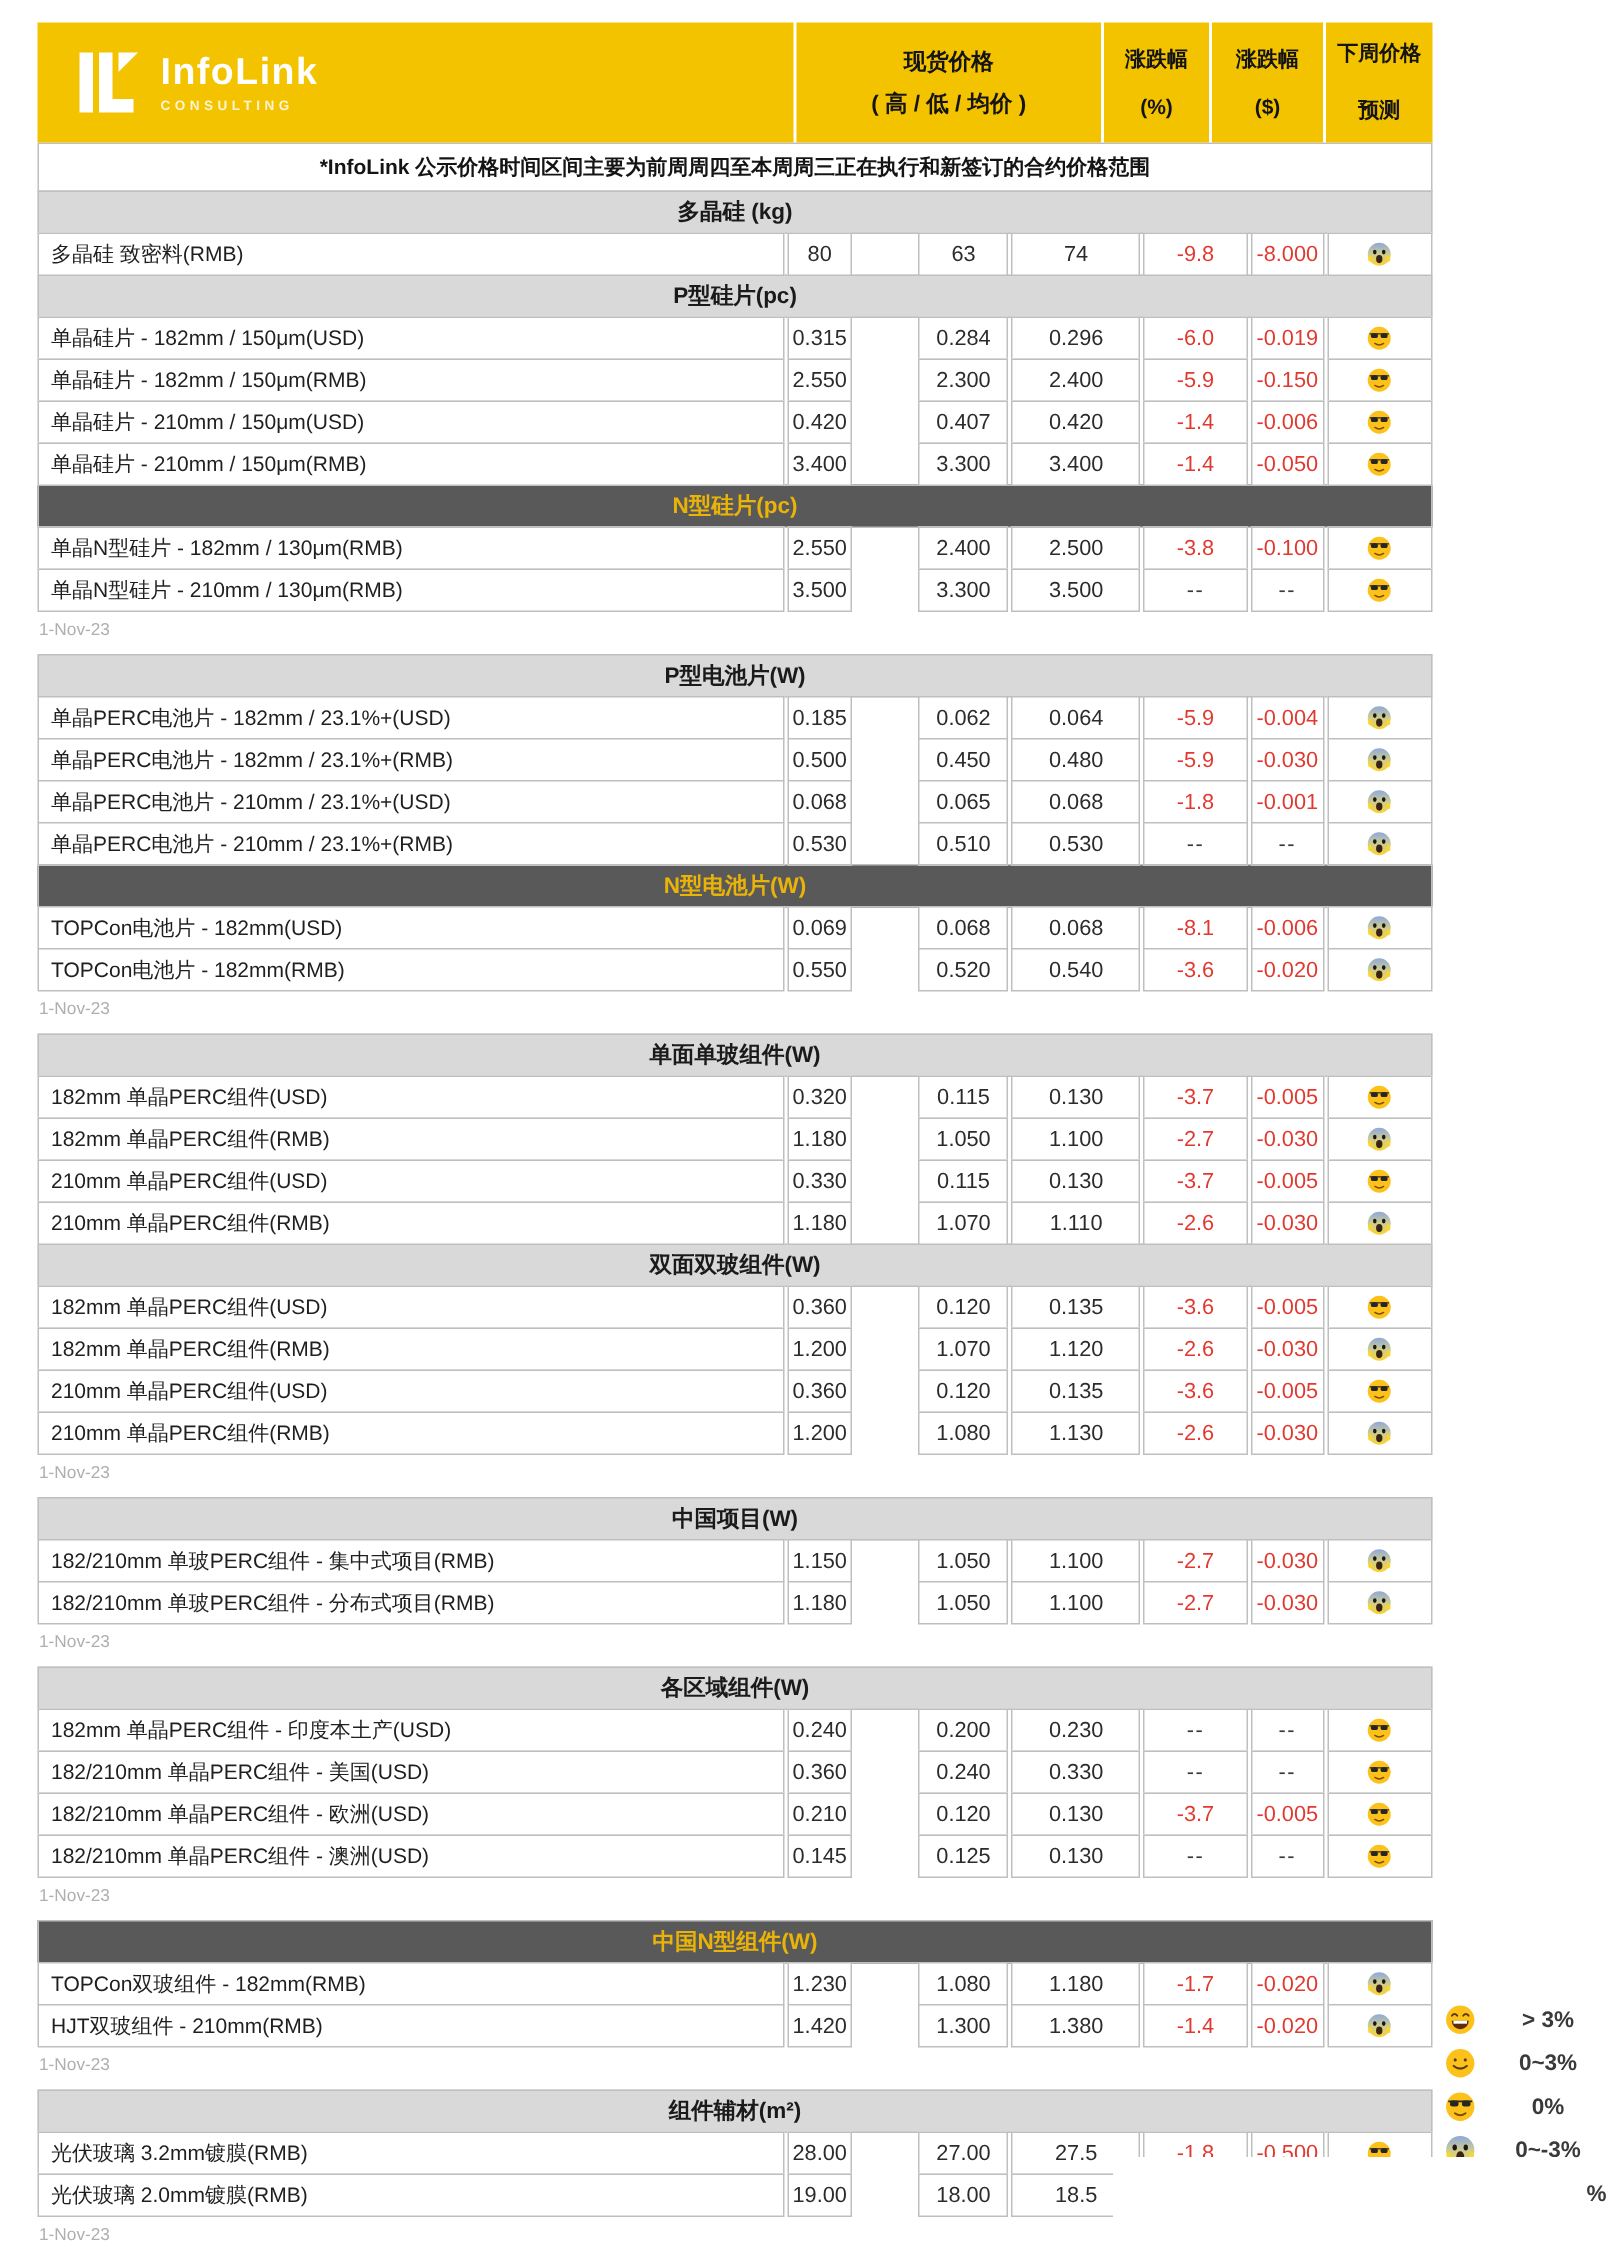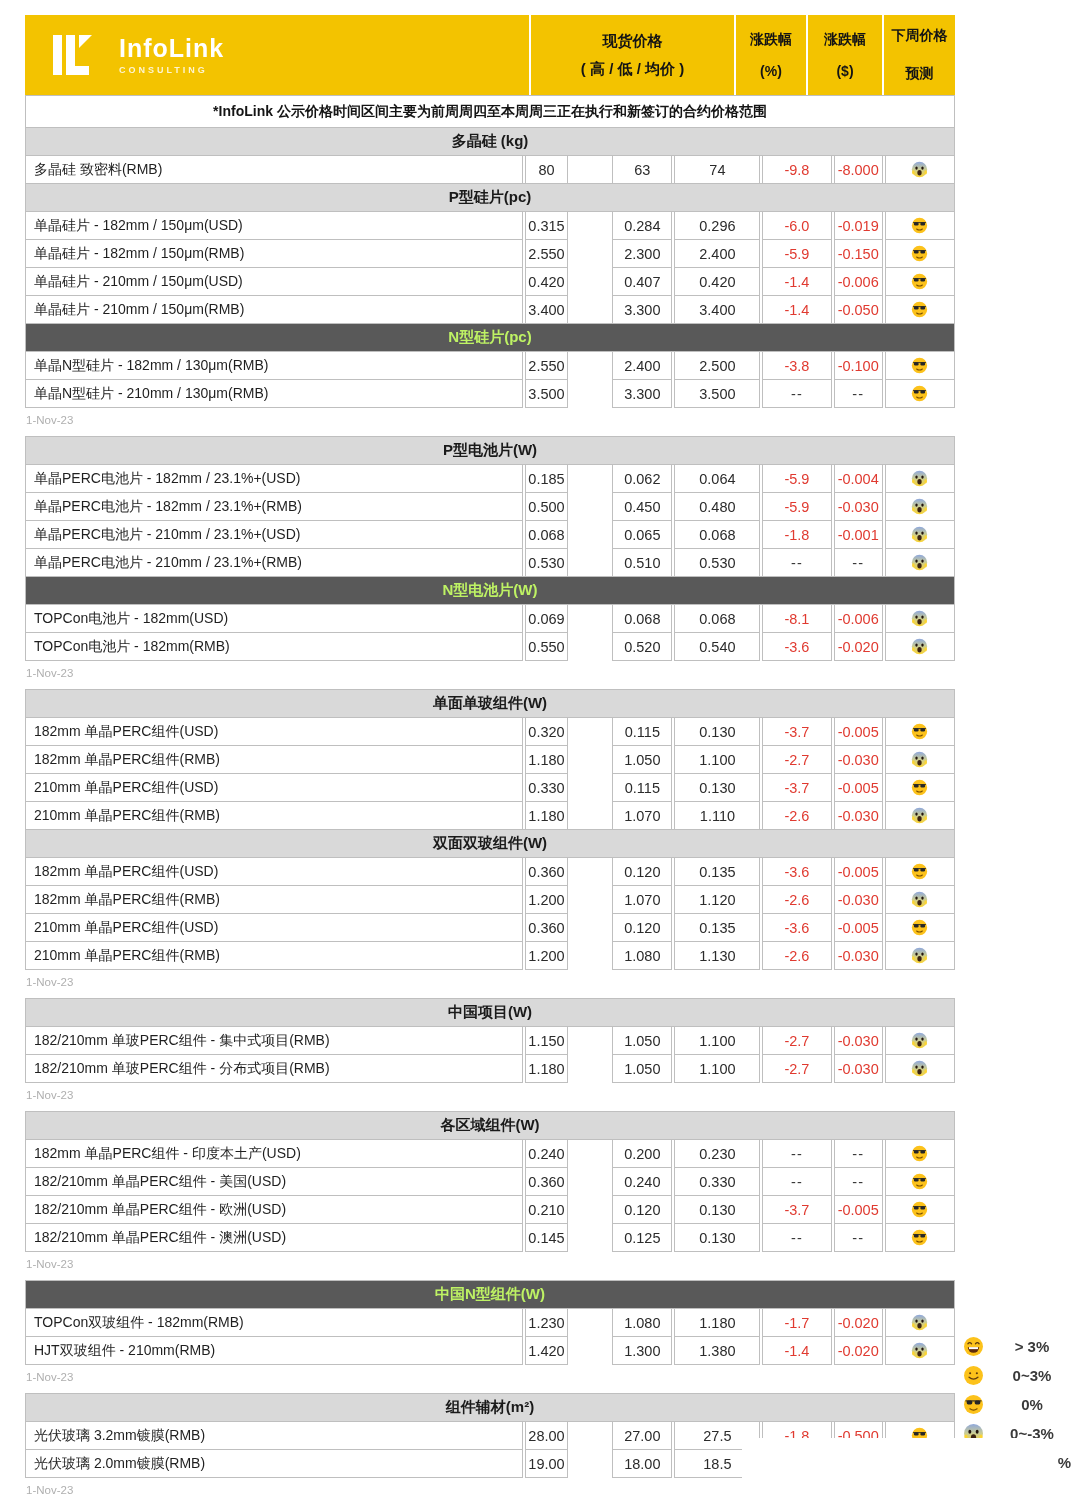--- a/index.html
+++ b/index.html
@@ -5,42 +5,42 @@
   html,body{margin:0;padding:0;background:#fff;}
   .page{position:relative;width:1080px;height:1507px;background:#fff;overflow:hidden;
         font-family:"Liberation Sans","DejaVu Sans",sans-serif;color:#222;}
   .table-area{position:absolute;left:25px;top:15px;width:930px;}
 
   
   .yellow-header{display:flex;height:80px;}
   .yh-cell{background:#F3C300;margin-left:2px;box-sizing:border-box;display:flex;
            flex-direction:column;align-items:center;justify-content:center;
            font-weight:bold;color:#141414;text-align:center;}
-  .yh-cell:first-child{margin-left:0;gap:12px;}
+  .yh-cell:first-child{margin-left:0;}
   .yh-logo{width:504px;flex-direction:row;justify-content:flex-start;padding-left:26px;}
   .yh-price{width:203px;font-size:15px;gap:9px;}
   .yh-pct{width:70px;font-size:14px;gap:14px;}
   .yh-usd{width:74px;font-size:14px;gap:14px;}
   .yh-fc{width:71px;font-size:14px;gap:20px;}
   .logo-mark{display:flex;margin-right:12px;}
   .logo-text{display:flex;flex-direction:column;align-items:flex-start;line-height:1;}
   .brand{color:#fff;font-size:25px;font-weight:bold;letter-spacing:1px;}
   .brand-sub{color:rgba(255,255,255,.82);font-size:9px;letter-spacing:3px;margin-top:5px;font-weight:bold;}
 
   
   .note-row{height:33px;border:1px solid #BFBFBF;box-sizing:border-box;background:#fff;
             display:flex;align-items:center;justify-content:center;
             font-weight:bold;font-size:14px;color:#141414;}
 
   
   .section-header{height:29px;margin-top:-1px;border:1px solid #BFBFBF;box-sizing:border-box;
                   display:flex;align-items:center;justify-content:center;
                   font-weight:bold;font-size:15px;}
   .sec-light{background:#D9D9D9;color:#1a1a1a;}
-  .sec-dark{background:#595959;color:#bef264;text-align:right;}
+  .sec-dark{background:#595959;color:#eab308;text-align:right;}
   .row{display:flex;margin-top:-1px;}
   .cell{height:29px;border:1px solid #BFBFBF;background:#fff;box-sizing:border-box;
         display:flex;align-items:center;justify-content:center;margin-left:2px;
         font-size:14.5px;color:#2b2b2b;}
   .cell:first-child{margin-left:0;}
   .c0{width:504px;justify-content:flex-start;padding:0 6px 0 8px;font-size:14px;color:#1f1f1f;}
   .c1{width:44px;}.c2{width:61px;margin-left:44px;}.c3{width:87px;}
   .c4{width:70px;}.c5{width:50px;text-align:right;}.c6{width:71px;}
   .red{color:#E03A30;}
   .dash{color:#3a3a3a;letter-spacing:1px;}

